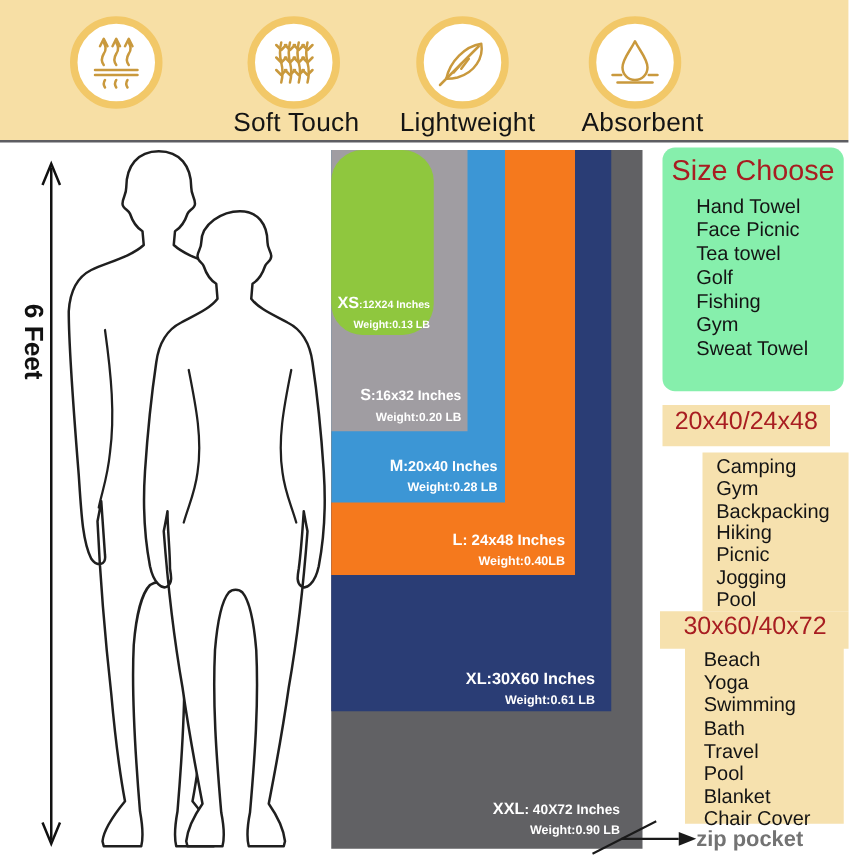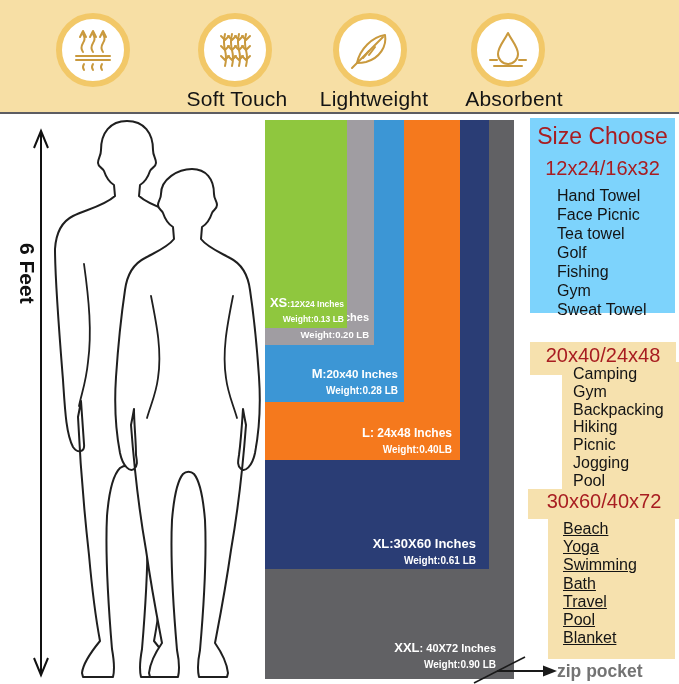--- a/index.html
+++ b/index.html
@@ -24,45 +24,45 @@
   .measure{stroke:#111;stroke-width:2;fill:none;}
   .measure-label{font-size:21px;font-weight:bold;fill:#111;}
 
   
   .towel{position:absolute;left:265px;top:120px;}
   .towel-xxl{width:249px;height:559px;z-index:2;}
   .towel-xl {width:224px;height:449px;z-index:3;}
   .towel-l  {width:195px;height:340px;z-index:4;}
   .towel-m  {width:139px;height:282px;z-index:5;}
   .towel-s  {width:109px;height:225px;z-index:6;}
-  .towel-xs {width: 82px;height:208px;z-index:7;}
+  .towel-xs {width: 82px;height:148px;z-index:7;border-radius:25px;}
   .towel-label{position:absolute;text-align:right;color:#fff;font-weight:bold;line-height:1.2;}
   .code{font-size:13px}.sz{font-size:11.5px}
   .wt{display:block;font-size:10px;margin-top:3px;}
   .towel-xs .towel-label{right:3px;bottom:4px}
   .towel-xs .code{font-size:13px}.towel-xs .sz{font-size:8.5px}.towel-xs .wt{font-size:8.5px}
   .towel-s  .towel-label{right:5px;bottom:5px}
   .towel-s  .sz{font-size:11px}.towel-s .wt{font-size:9.5px}
   .towel-m  .towel-label{right:6px;bottom:5px}
   .towel-l  .towel-label{right:8px;bottom:4px}.towel-l .sz{font-size:12px}
   .towel-xl .towel-label{right:13px;bottom:2px}.towel-xl .sz{font-size:13px}
   .towel-xxl .towel-label{right:18px;bottom:8px}.towel-xxl .sz{font-size:11px}
 
   
   .panel{position:absolute;z-index:8;color:#141414;}
   .pblock1{left:530px;top:118px;width:145px;height:195px;}
   .panel-title{font-size:23px;color:#a81d21;text-align:center;margin:5px 0 0 0;}
   .panel-header{font-size:20px;color:#a81d21;text-align:center;margin-top:7px;white-space:nowrap;}
   .panel ul{list-style:none;margin:6px 0 0 0;padding:0 0 0 27px;font-size:16px;line-height:19px;}
   .hband{font-size:20px;color:#a81d21;text-align:center;white-space:nowrap;}
-  .hband2{left:530px;top:342px;width:146px;height:31px;padding-top:2px;}
+  .hband2{left:530px;top:324px;width:134px;height:31px;padding-top:2px;}
   .hband3{left:528px;top:489px;width:152px;height:29px;padding-top:1px;}
   .plist2{left:562px;top:362px;width:137px;height:127px;}
   .plist2 ul{padding-left:11px;margin-top:3px;line-height:17.8px;}
-  .plist3{left:548px;top:518px;width:127px;height:141px;text-decoration:underline;}
+  .plist3{left:548px;top:518px;width:127px;height:141px;}
   .plist3 ul{padding-left:15px;margin-top:2px;line-height:18.2px;}
 
   .zip-note{position:absolute;left:557px;top:661px;z-index:9;font-size:17.5px;font-weight:bold;color:#737373;}
   .ptr-layer{position:absolute;left:0;top:0;z-index:10;pointer-events:none;}
 </style>
 </head>
 <body>
 
 <div class="page">
 
@@ -213,23 +213,22 @@
       <span class="wt">Weight:0.20 LB</span>
     </div>
   </div>
   <div class="towel towel-xs" style="background-color: rgb(143, 199, 62);">
     <div class="towel-label">
       <span class="code">XS</span><span class="sz">:12X24 Inches</span>
       <span class="wt">Weight:0.13 LB</span>
     </div>
   </div>
 
-  <div class="panel pblock1" style="background-color: #7dd3fc;">
+  <div class="panel pblock1" style="background-color: #86efac; border-radius: 10px;">
     <div class="panel-title">Size Choose</div>
-    <div class="panel-header">12x24/16x32</div>
     <ul>
       <li>Hand Towel</li>
       <li>Face Picnic</li>
       <li>Tea towel</li>
       <li>Golf</li>
       <li>Fishing</li>
       <li>Gym</li>
       <li>Sweat Towel</li>
     </ul>
   </div>
@@ -248,20 +247,21 @@
   <div class="panel hband hband3" style="background-color: rgb(246, 225, 174);">30x60/40x72</div>
   <div class="panel plist3" style="background-color: rgb(246, 225, 174);">
     <ul>
       <li>Beach</li>
       <li>Yoga</li>
       <li>Swimming</li>
       <li>Bath</li>
       <li>Travel</li>
       <li>Pool</li>
       <li>Blanket</li>
+      <li>Chair Cover</li>
     </ul>
   </div>
 
   <div class="zip-note">zip pocket</div>
   <svg class="ptr-layer" width="679" height="684" viewBox="0 0 679 684">
     <line x1="474" y1="683" x2="525" y2="657" stroke="#1a1a1a" stroke-width="1.6"></line>
     <line x1="497" y1="671" x2="543" y2="671" stroke="#1a1a1a" stroke-width="1.8"></line>
     <polygon points="543,665.5 557,671 543,676.5" fill="#1a1a1a"></polygon>
   </svg>
 

